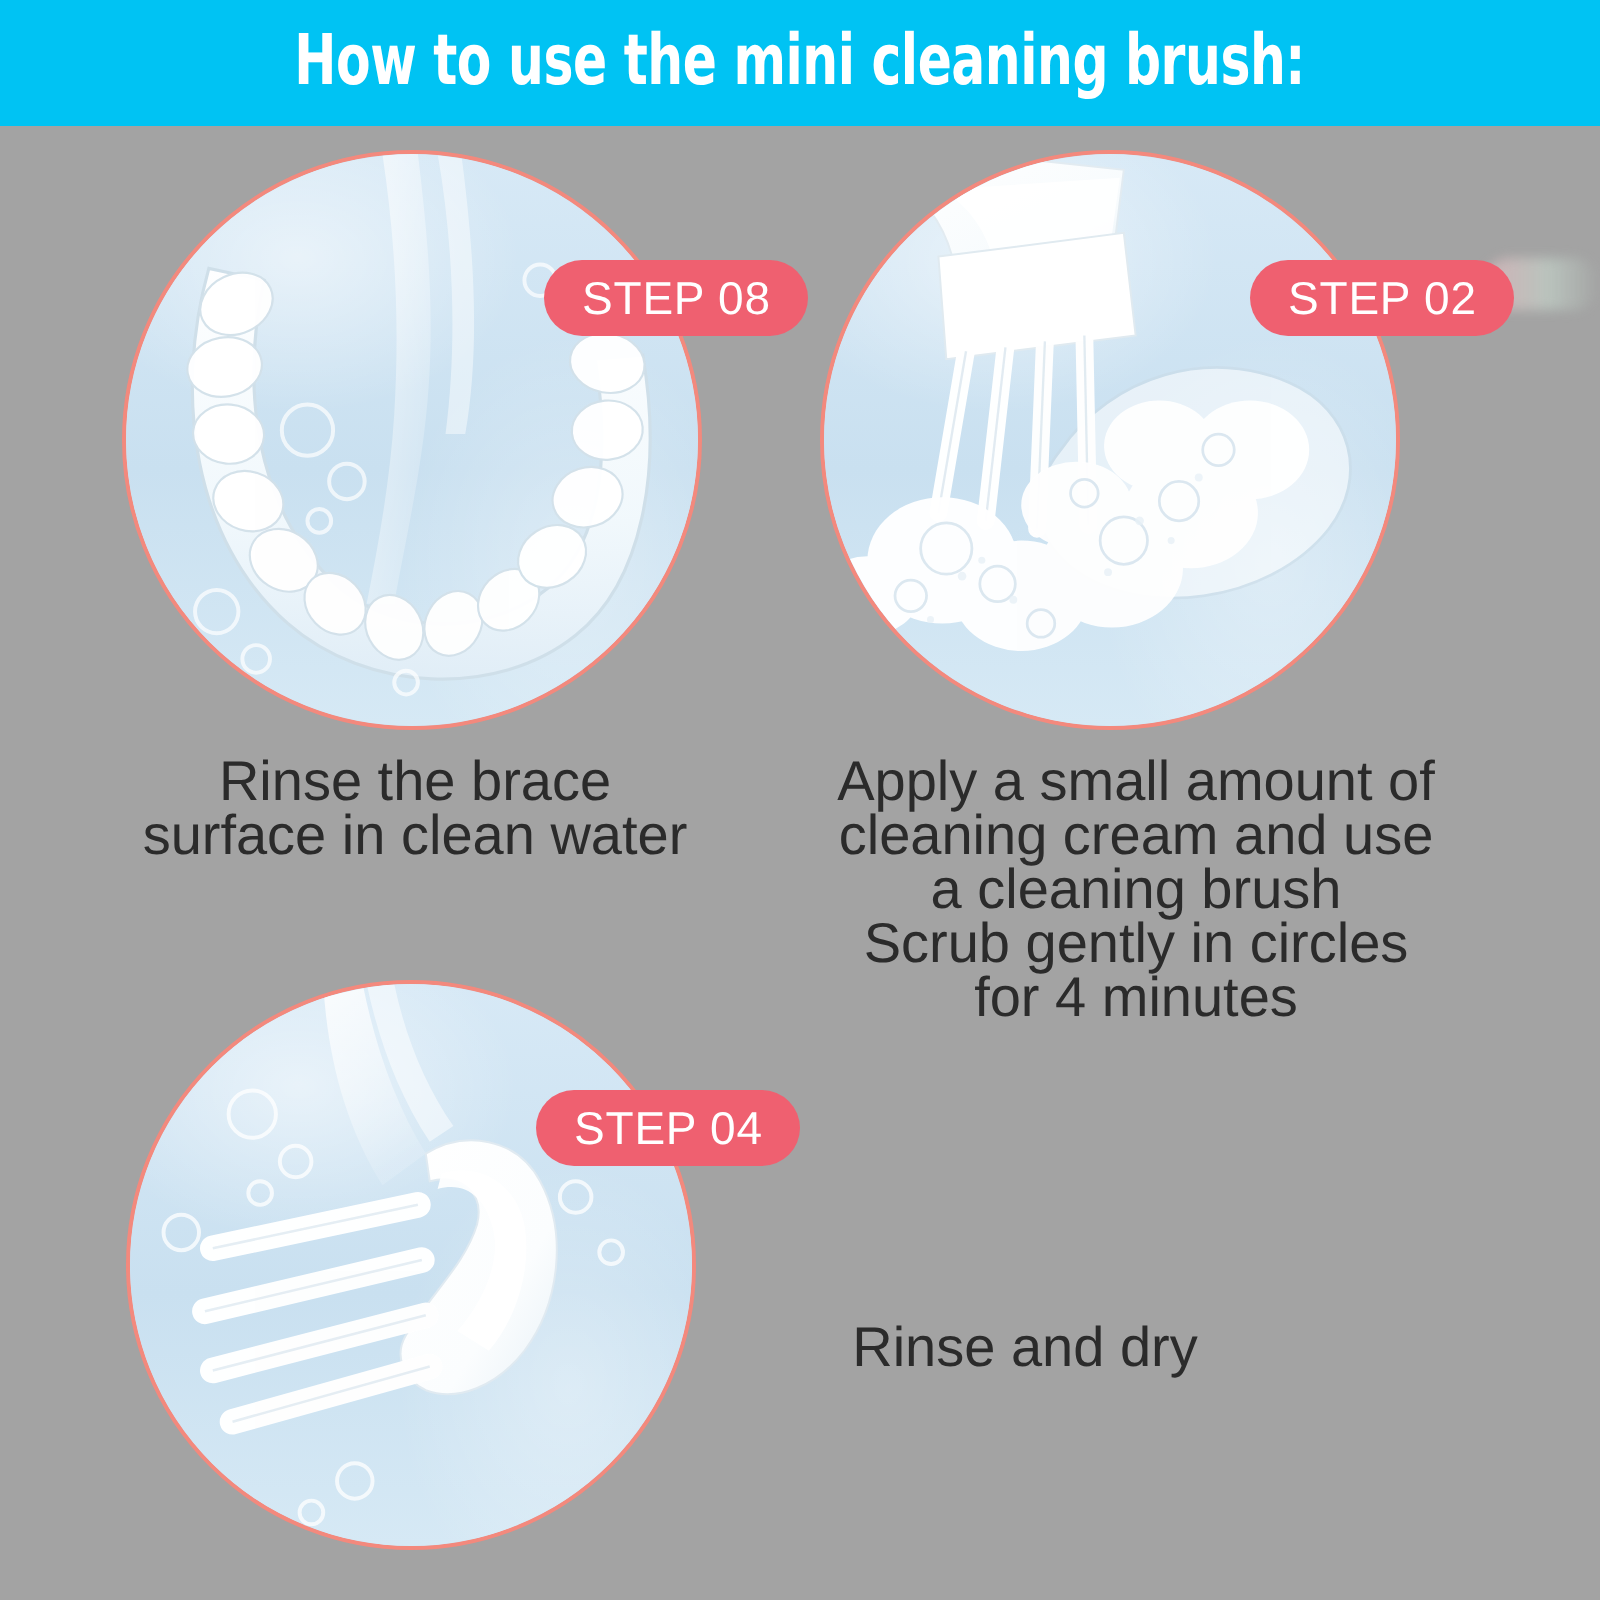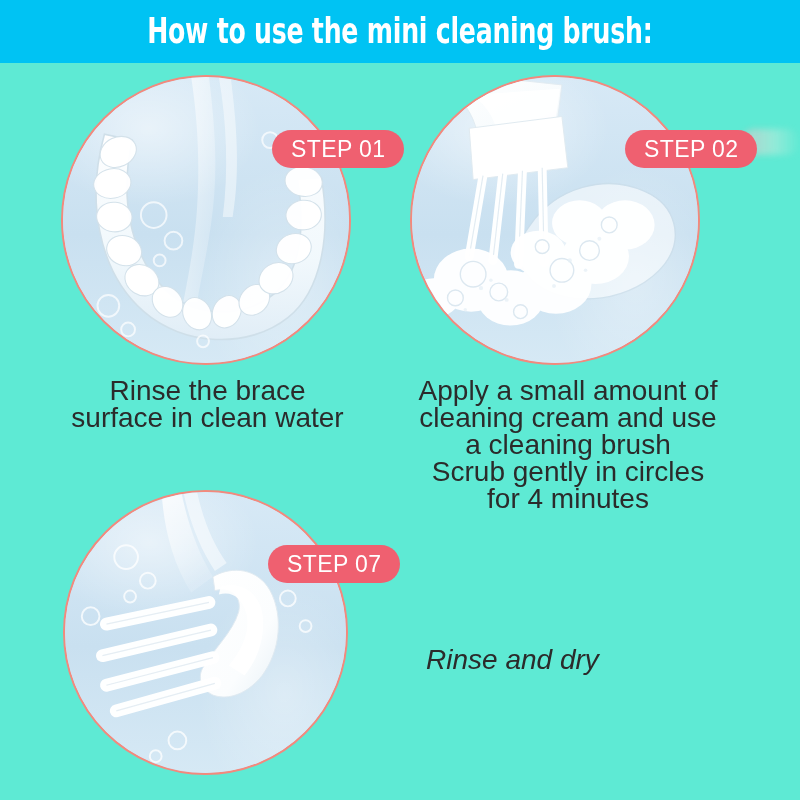--- a/index.html
+++ b/index.html
@@ -2,21 +2,21 @@
 <html><head>
 <meta charset="utf-8">
 <style>
   * { box-sizing: border-box; margin: 0; padding: 0; }
   html, body {
     width: 800px; height: 800px;
     background: #f2f2f2;
     font-family: "Liberation Sans", sans-serif;
     overflow: hidden;
   }
-  #page { position: relative; width: 800px; height: 800px; background: #5eead4; }
+  #page { position: relative; width: 800px; height: 800px; background: #a3a3a3; }
 
   
   .banner {
     position: absolute; left: 0; top: 0; width: 800px; height: 63px;
     background: #00c3f3;
     display: flex; align-items: center; justify-content: center;
   }
   .banner-title {
     color: #ffffff;
     font-family: "DejaVu Sans Condensed", "Liberation Sans Narrow", "Liberation Sans", sans-serif;
@@ -140,21 +140,21 @@
           <circle cx="112" cy="166" r="9"></circle>
           <circle cx="98" cy="186" r="6"></circle>
           <circle cx="46" cy="232" r="11"></circle>
           <circle cx="66" cy="256" r="7"></circle>
           <circle cx="210" cy="64" r="8"></circle>
           <circle cx="142" cy="268" r="6"></circle>
         </g>
       </svg>
     </div>
   </div>
-  <div class="badge" style="left:272px; top:130px;">STEP 01</div>
+  <div class="badge" style="left:272px; top:130px;">STEP 08</div>
   <div class="caption" style="left:45px; top:377px; width:325px;">Rinse the brace
 surface in clean water</div>
 
   <div class="circle" style="left:410px; top:75px; width:290px; height:290px;">
     <div class="photo">
       <div class="sheen"></div>
       <svg class="svgfill" viewBox="0 0 290 290" preserveAspectRatio="none">
         <defs>
           <linearGradient id="g2" x1="0" y1="0" x2="1" y2="1">
             <stop offset="0%" stop-color="#ffffff"></stop>
@@ -269,16 +269,16 @@
           <circle cx="66" cy="106" r="6"></circle>
           <circle cx="26" cy="126" r="9"></circle>
           <circle cx="226" cy="108" r="8"></circle>
           <circle cx="244" cy="136" r="6"></circle>
           <circle cx="114" cy="252" r="9"></circle>
           <circle cx="92" cy="268" r="6"></circle>
         </g>
       </svg>
     </div>
   </div>
-  <div class="badge" style="left:268px; top:545px;">STEP 07</div>
-  <div class="caption" style="left:400px; top:646px; width:225px;font-style:italic;">Rinse and dry</div>
+  <div class="badge" style="left:268px; top:545px;">STEP 04</div>
+  <div class="caption" style="left:400px; top:660px; width:225px;">Rinse and dry</div>
 
 </div>
 
 </body></html>

